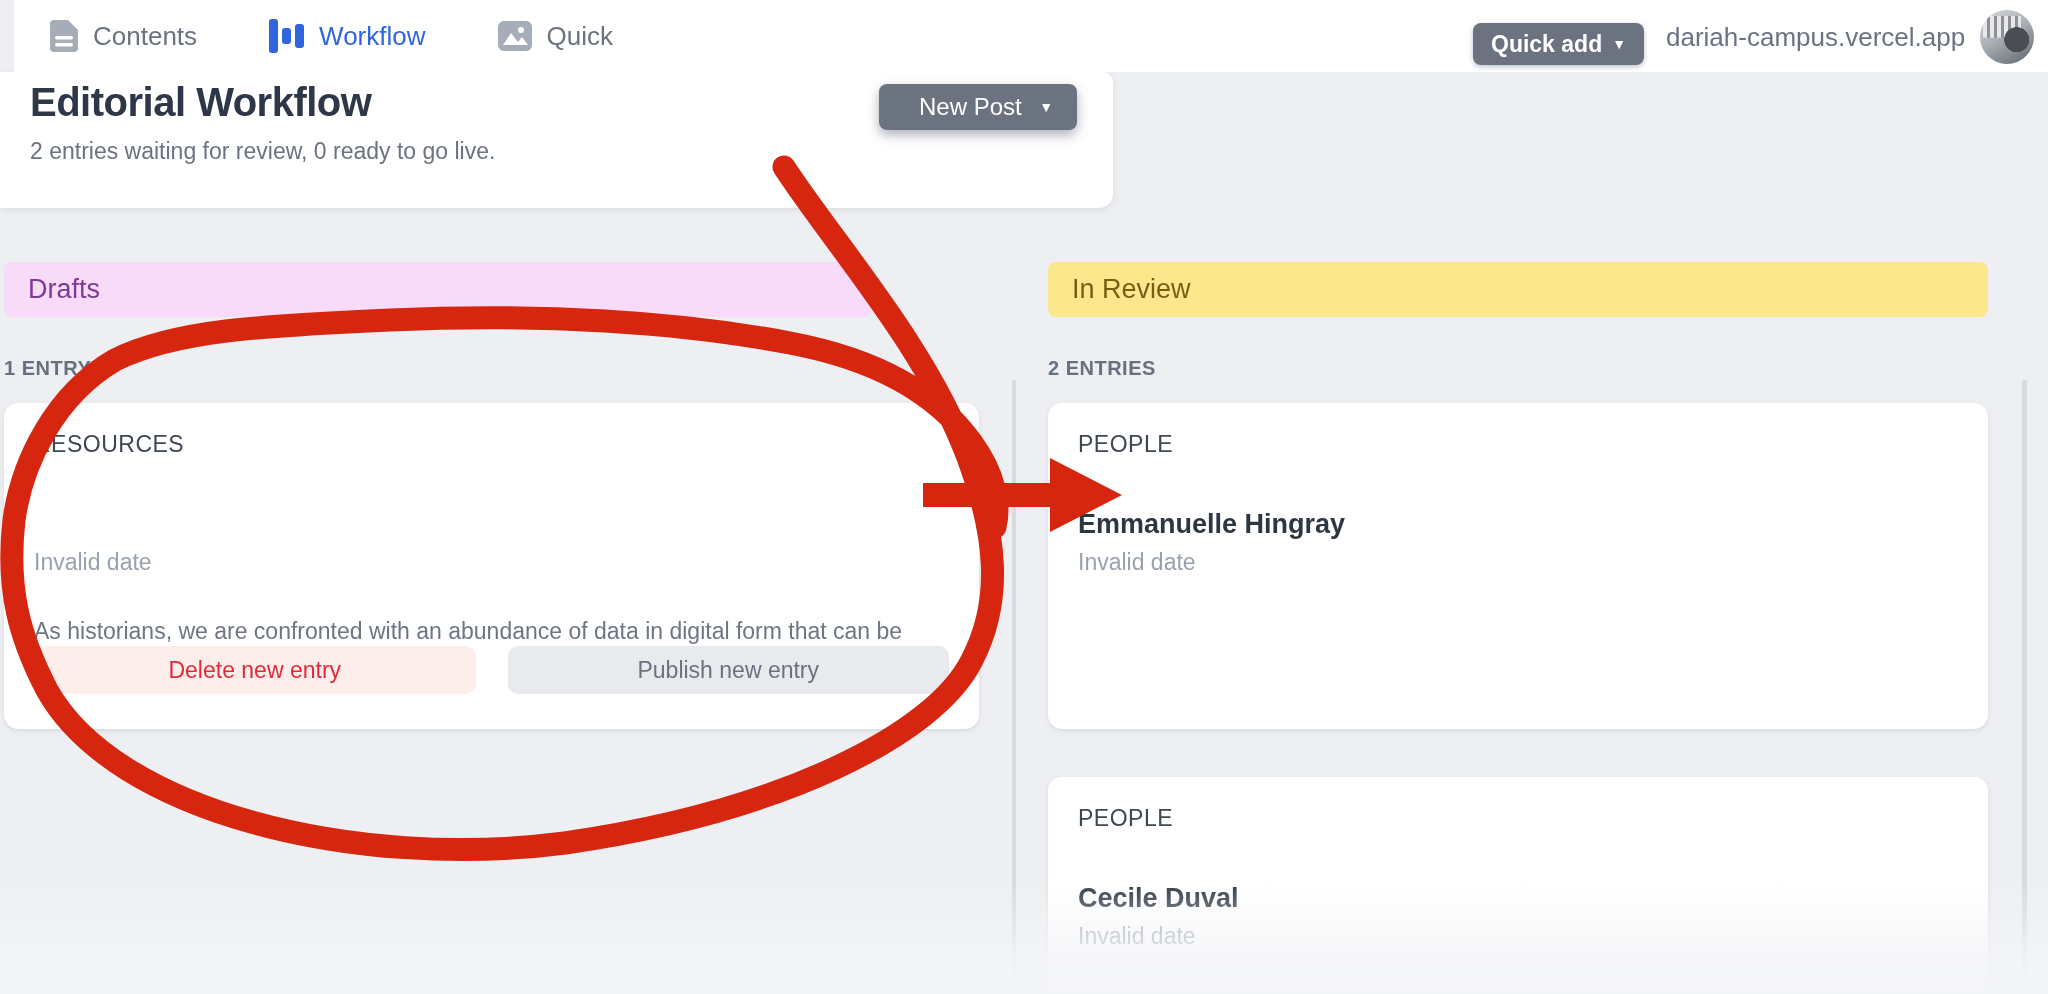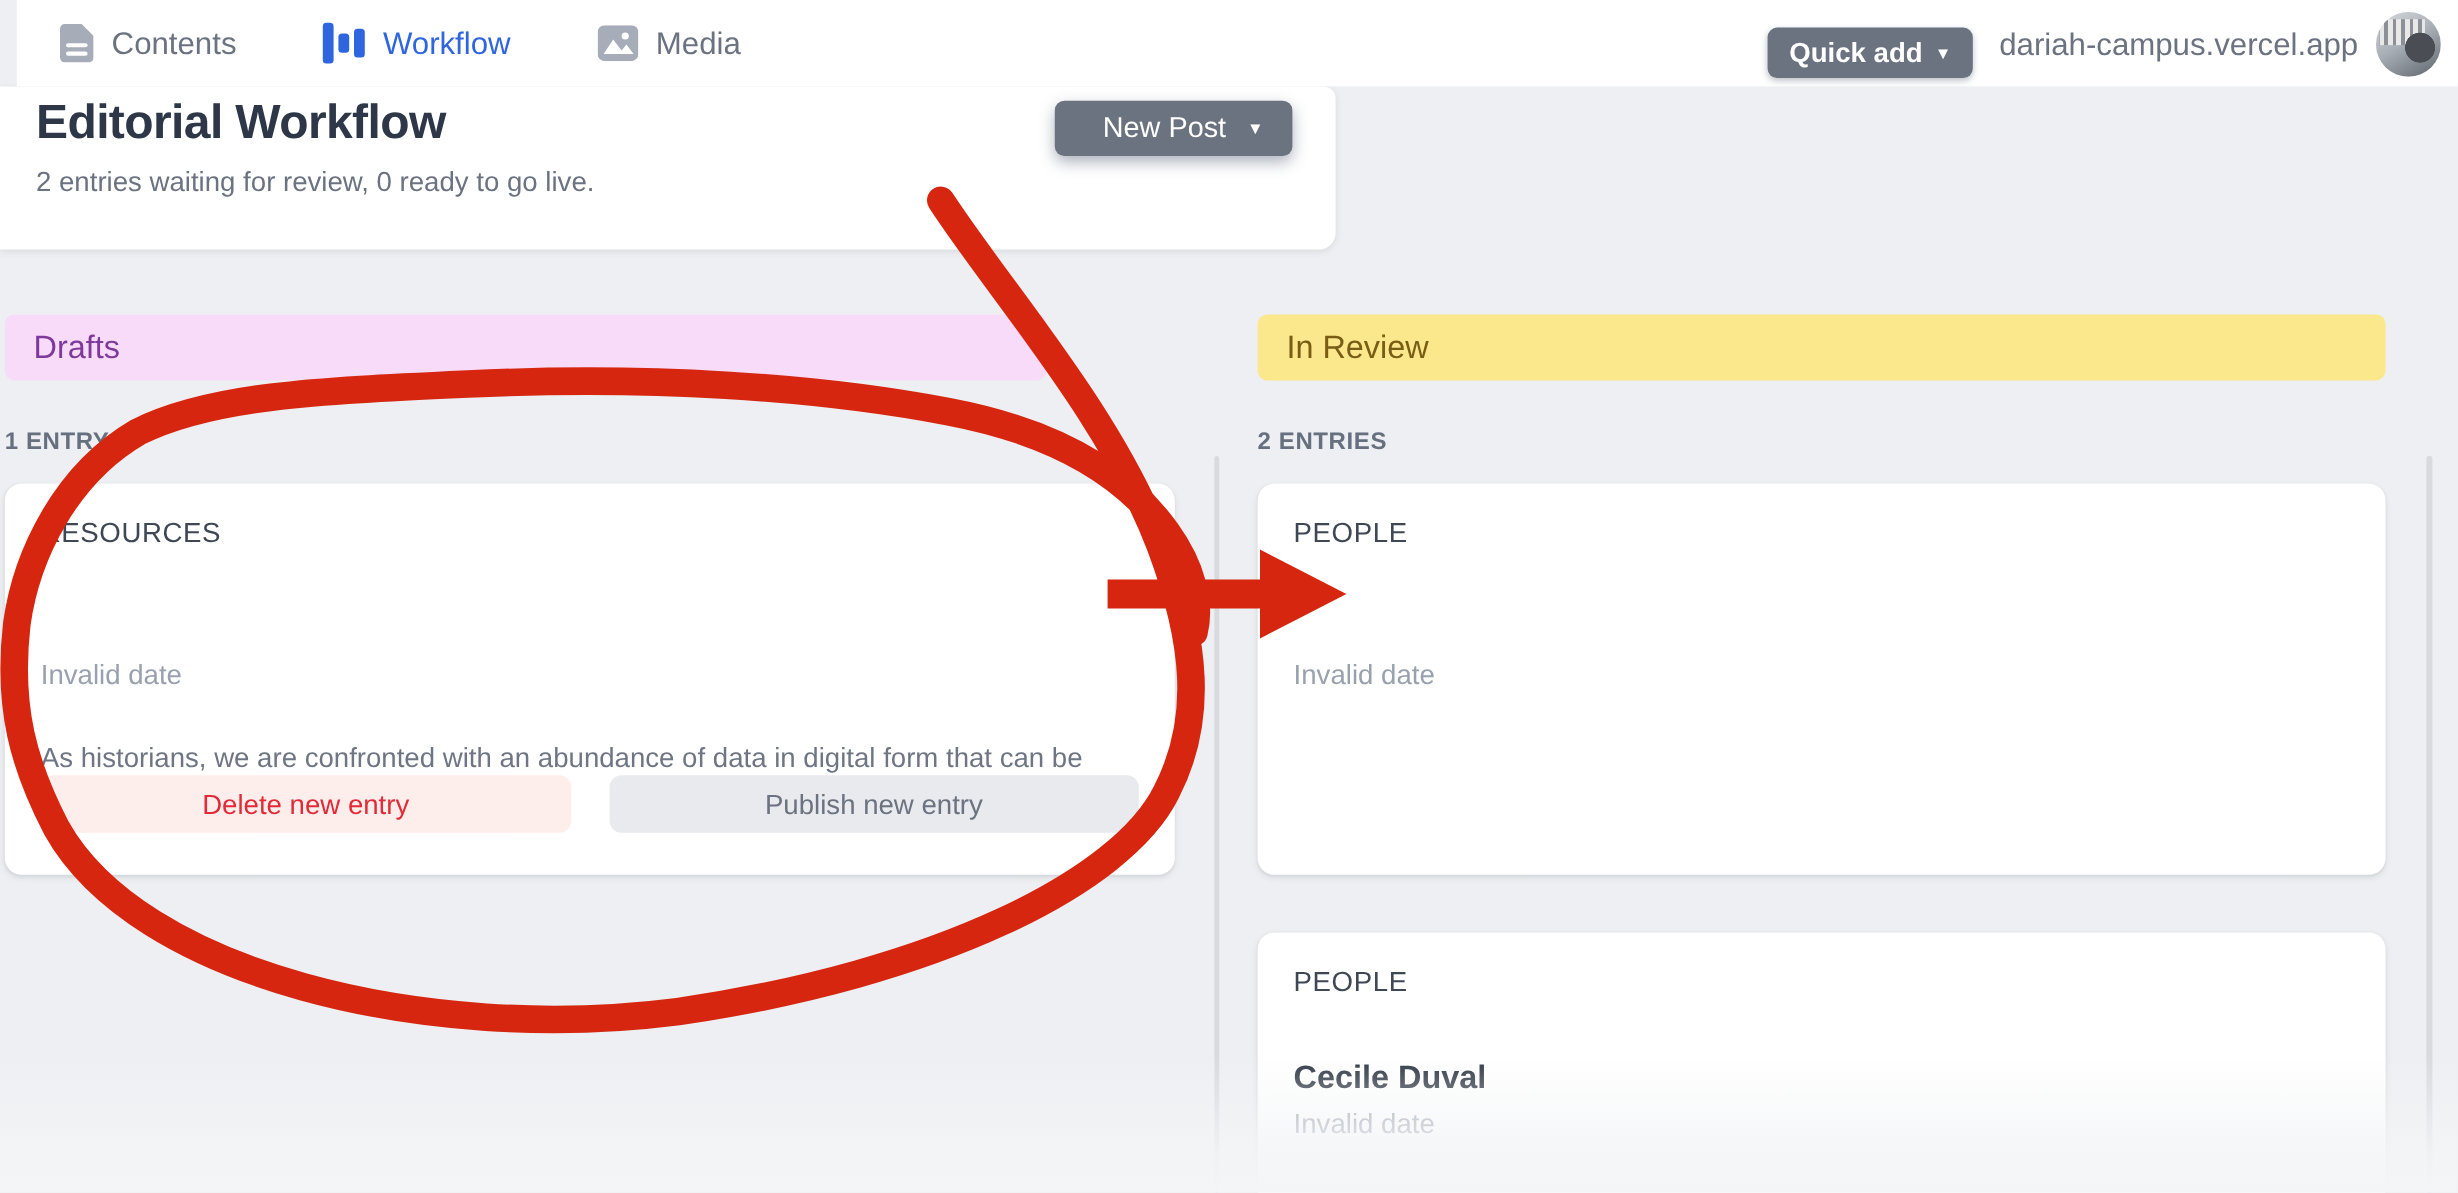--- a/index.html
+++ b/index.html
@@ -122,21 +122,21 @@
       <span>Workflow</span>
     </div>
     <div class="tab">
       <span class="ticon">
         <svg width="34" height="30" viewBox="0 0 34 30">
             <rect class="gicon" width="34" height="30" rx="6"></rect>
             <circle cx="23" cy="9" r="3" fill="#fff"></circle>
             <path d="M5 24 L13 12 L20 21 L24 16 L30 24 Z" fill="#fff"></path>
           </svg>
       </span>
-      <span>Media</span>
+      <span>Quick</span>
     </div>
   </nav>
   <button class="quickadd">
     <span>Quick add</span>
     <span class="caret">▼</span>
   </button>
   <span class="site">dariah-campus.vercel.app</span>
   <div class="avatar"></div>
 </header>
 
@@ -164,20 +164,21 @@
   <div class="cdate">Invalid date</div>
   <div class="excerpt">As historians, we are confronted with an abundance of data in digital form that can be</div>
   <div class="actions">
     <button class="btn-danger">Delete new entry</button>
     <button class="btn-neutral">Publish new entry</button>
   </div>
 </article>
 
 <article class="card rev1">
   <div class="cat">PEOPLE</div>
+  <div class="ctitle">Emmanuelle Hingray</div>
   <div class="cdate">Invalid date</div>
 </article>
 
 <article class="card rev2">
   <div class="cat">PEOPLE</div>
   <div class="ctitle">Cecile Duval</div>
   <div class="cdate">Invalid date</div>
 </article>
 
 <div class="scrolltrack t1"></div>

